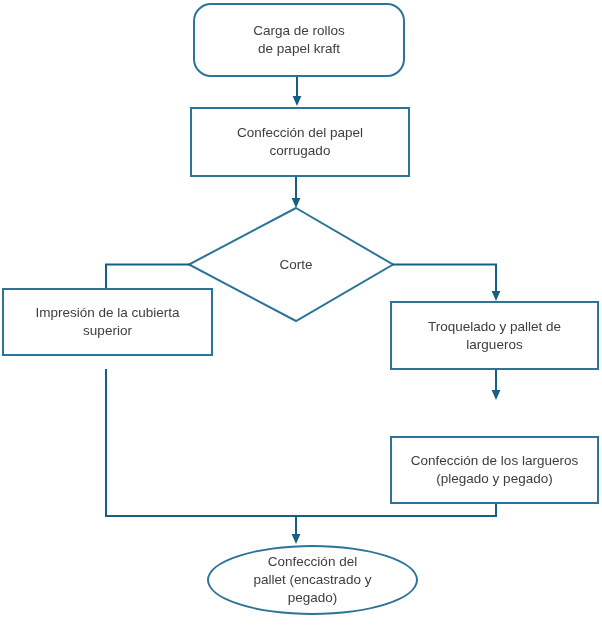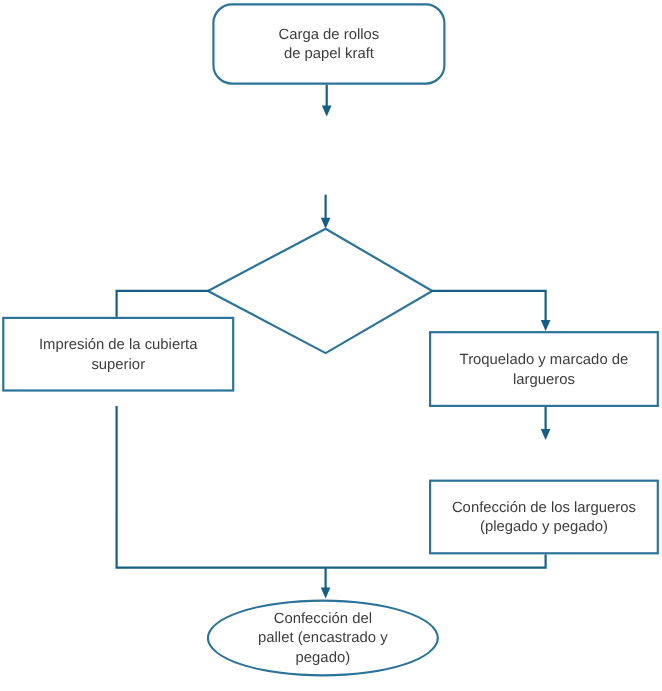--- a/index.html
+++ b/index.html
@@ -50,21 +50,21 @@
   }
   .node.rounded{border-radius:18px;}
   .node.terminator{border-radius:50%;}
   .node.plain{border:none;background:transparent;z-index:3;}
   .n-start{left:193px;top:3px;width:212px;height:74px;}
   .n-corrugado{left:190px;top:107px;width:220px;height:70px;}
   .n-corte{left:246px;top:251px;width:100px;height:27px;}
   .n-impresion{left:2px;top:288px;width:211px;height:68px;}
   .n-troquelado{left:390px;top:301px;width:209px;height:69px;}
   .n-largueros{left:390px;top:400px;width:209px;height:68px;margin-top:36px;}
-  .n-pallet{left:188px;top:545px;width:211px;height:70px;padding:0 6px;}
+  .n-pallet{left:207px;top:545px;width:211px;height:70px;padding:0 6px;}
 </style>
 </head>
 <body>
 
 <div class="stage">
 
   <svg class="connector-layer" viewBox="0 0 602 628" xmlns="http://www.w3.org/2000/svg">
 
     <path class="connector" d="M297,77 L297,97"></path>
     <polygon class="arrowhead" points="297,106 292.6,96 301.4,96"></polygon>
@@ -87,29 +87,36 @@
 
     <path class="connector" d="M296,516 L296,535"></path>
     <polygon class="arrowhead" points="296,544 291.6,534 300.4,534"></polygon>
   </svg>
 
   <div class="node rounded n-start">
     <span class="label">Carga de rollos
 de papel kraft</span>
   </div>
 
+  <div class="node n-corrugado">
+    <span class="label">Confección del papel
+corrugado</span>
+  </div>
 
+  <div class="node plain n-corte">
+    <span class="label">Corte</span>
+  </div>
 
   <div class="node n-impresion">
     <span class="label">Impresión de la cubierta
 superior</span>
   </div>
 
   <div class="node n-troquelado">
-    <span class="label">Troquelado y marcado de
+    <span class="label">Troquelado y pallet de
 largueros</span>
   </div>
 
   <div class="node n-largueros">
     <span class="label">Confección de los largueros
 (plegado y pegado)</span>
   </div>
 
   <div class="node terminator n-pallet">
     <span class="label">Confección del

